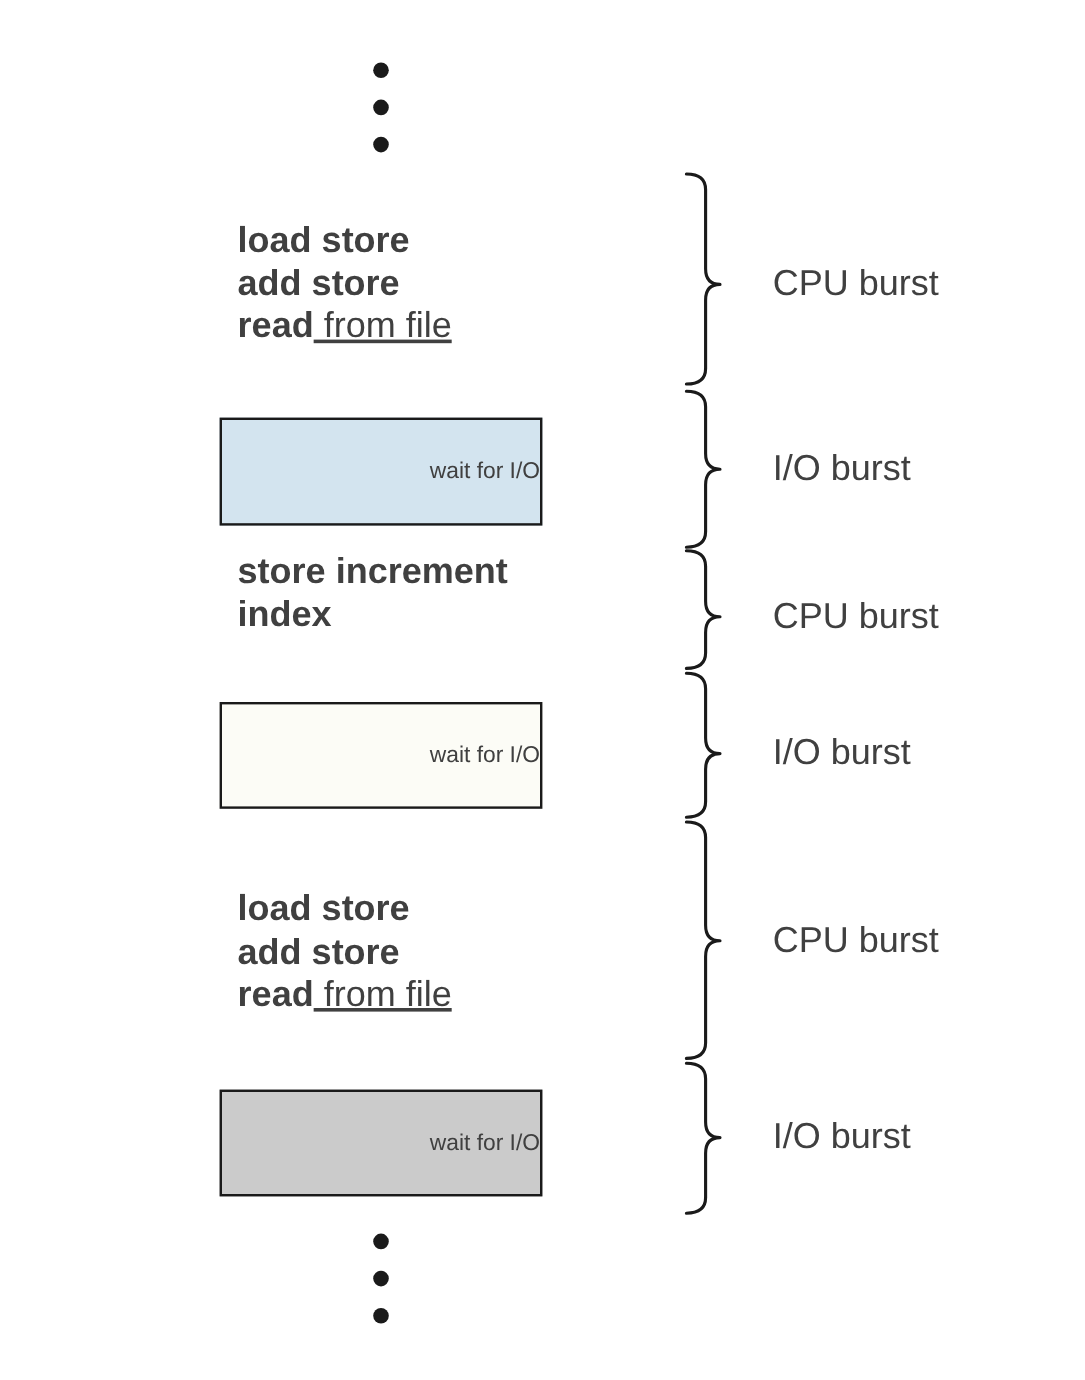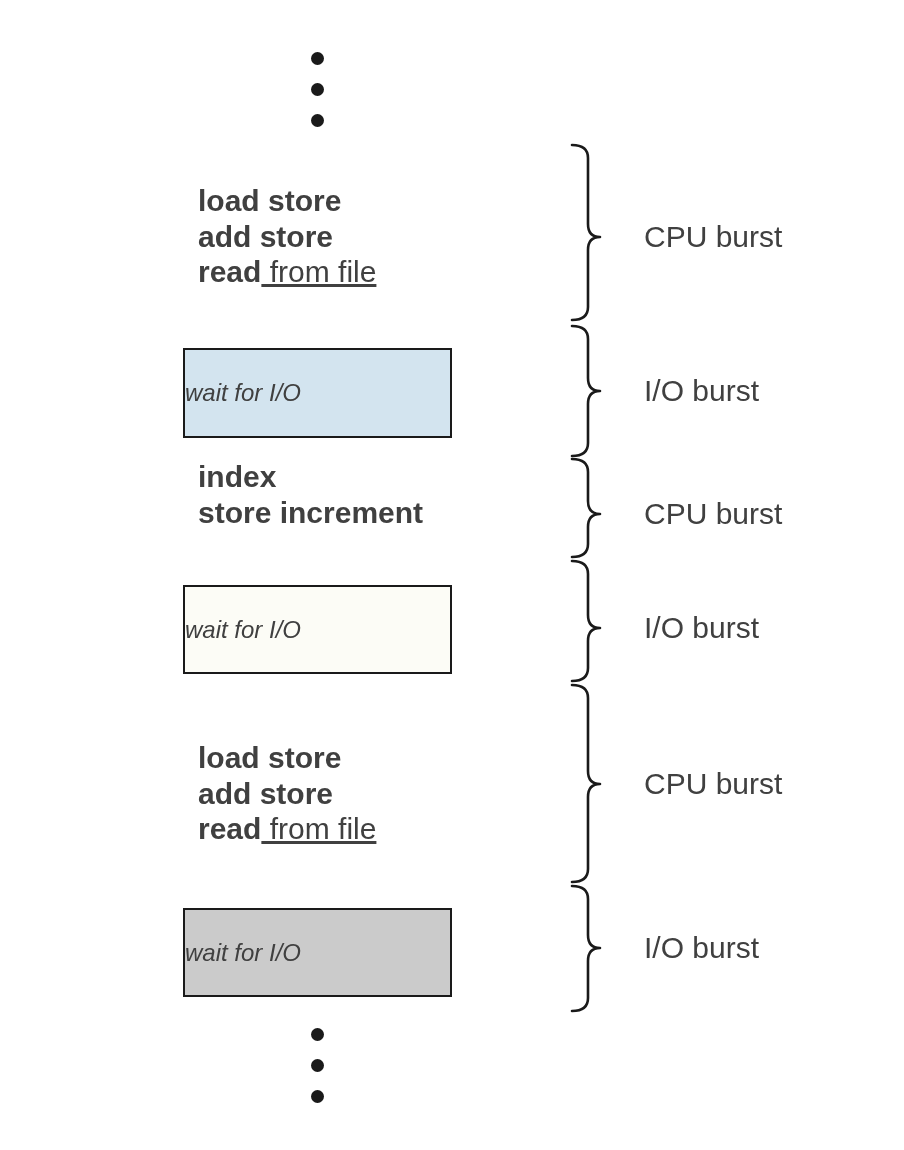--- a/index.html
+++ b/index.html
@@ -35,23 +35,22 @@
   }
   .code .rest { font-weight: normal; text-decoration: underline; }
   .wait-box {
     position: absolute;
     left: 183px;
     width: 269px;
     box-sizing: border-box;
     border: 2px solid #1a1a1a;
     display: flex;
     align-items: center;
-    justify-content: flex-start;
-    font-style: italic;
-    font-size: 24px;
+    justify-content: flex-end;
+    font-size: 19px;
   }
   .braces {
     position: absolute;
     left: 563px;
     top: 140px;
   }
   .braces path {
     fill: none;
     stroke: #1a1a1a;
     stroke-width: 2.6;
@@ -81,22 +80,22 @@
     <div class="line"><span class="bold">load store</span><span class="rest"></span></div>
     <div class="line"><span class="bold">add store</span><span class="rest"></span></div>
     <div class="line"><span class="bold">read</span><span class="rest"> from file</span></div>
   </div>
 
   <div class="wait-box" style="top: 348px; height: 90px; background-color: rgb(211, 228, 239);">
     <span>wait for I/O</span>
   </div>
 
   <div class="code" style="top:459px">
+    <div class="line"><span class="bold">store increment</span><span class="rest"></span></div>
     <div class="line"><span class="bold">index</span><span class="rest"></span></div>
-    <div class="line"><span class="bold">store increment</span><span class="rest"></span></div>
   </div>
 
   <div class="wait-box" style="top: 585px; height: 89px; background-color: rgb(252, 252, 246);">
     <span>wait for I/O</span>
   </div>
 
   <div class="code" style="top:740px">
     <div class="line"><span class="bold">load store</span><span class="rest"></span></div>
     <div class="line"><span class="bold">add store</span><span class="rest"></span></div>
     <div class="line"><span class="bold">read</span><span class="rest"> from file</span></div>

